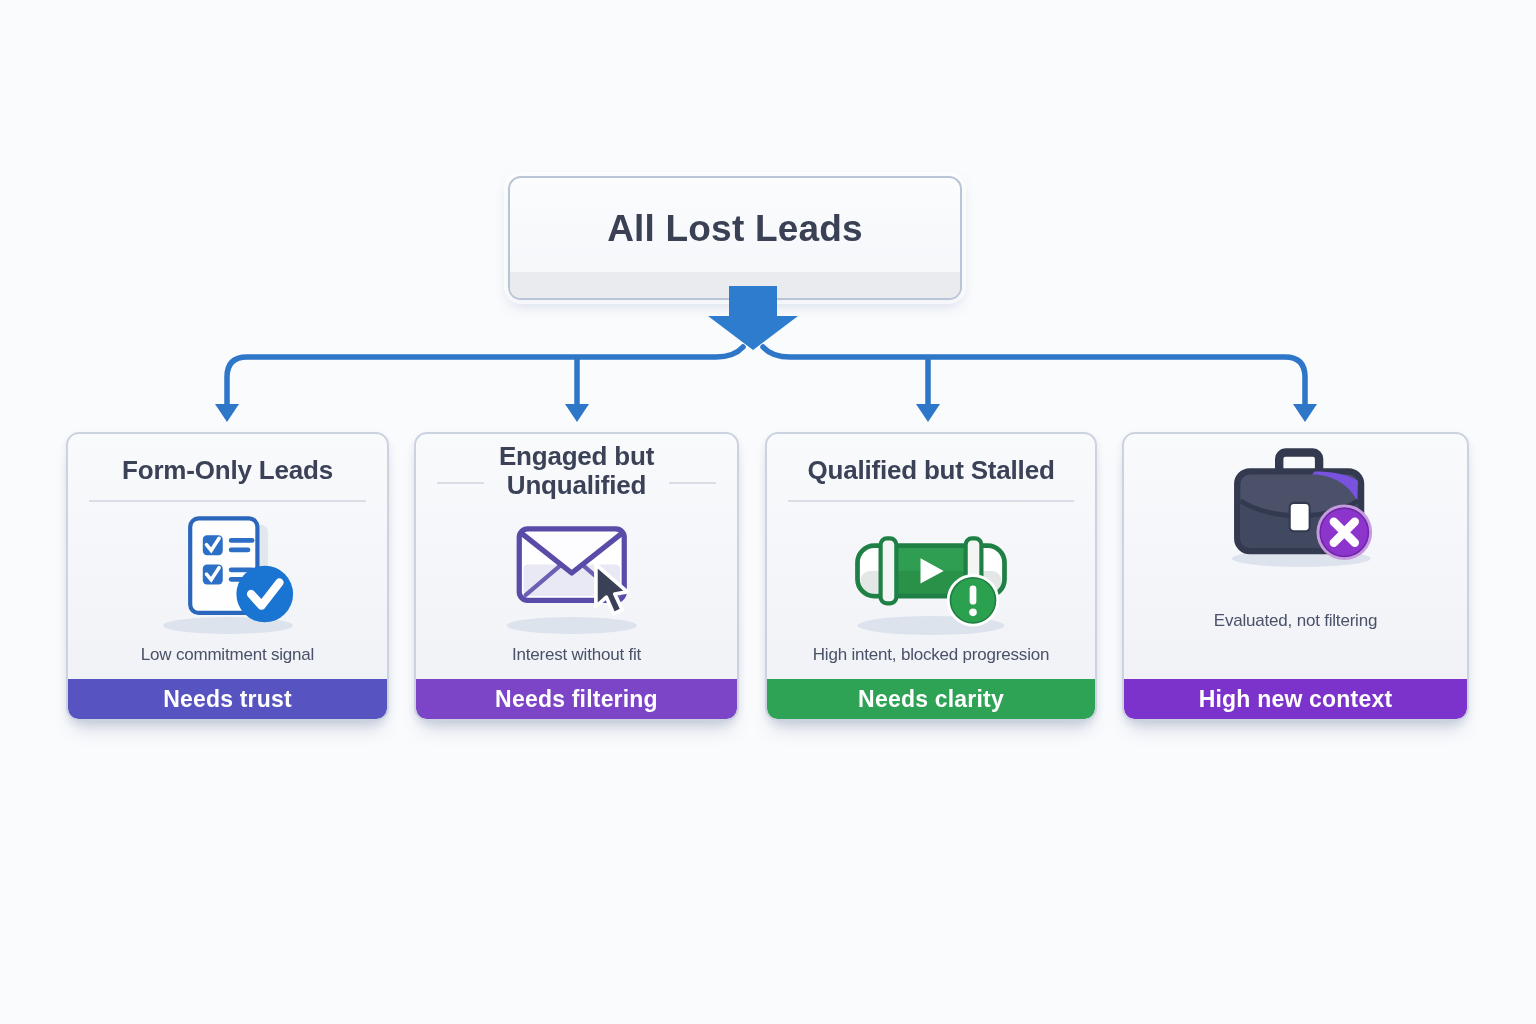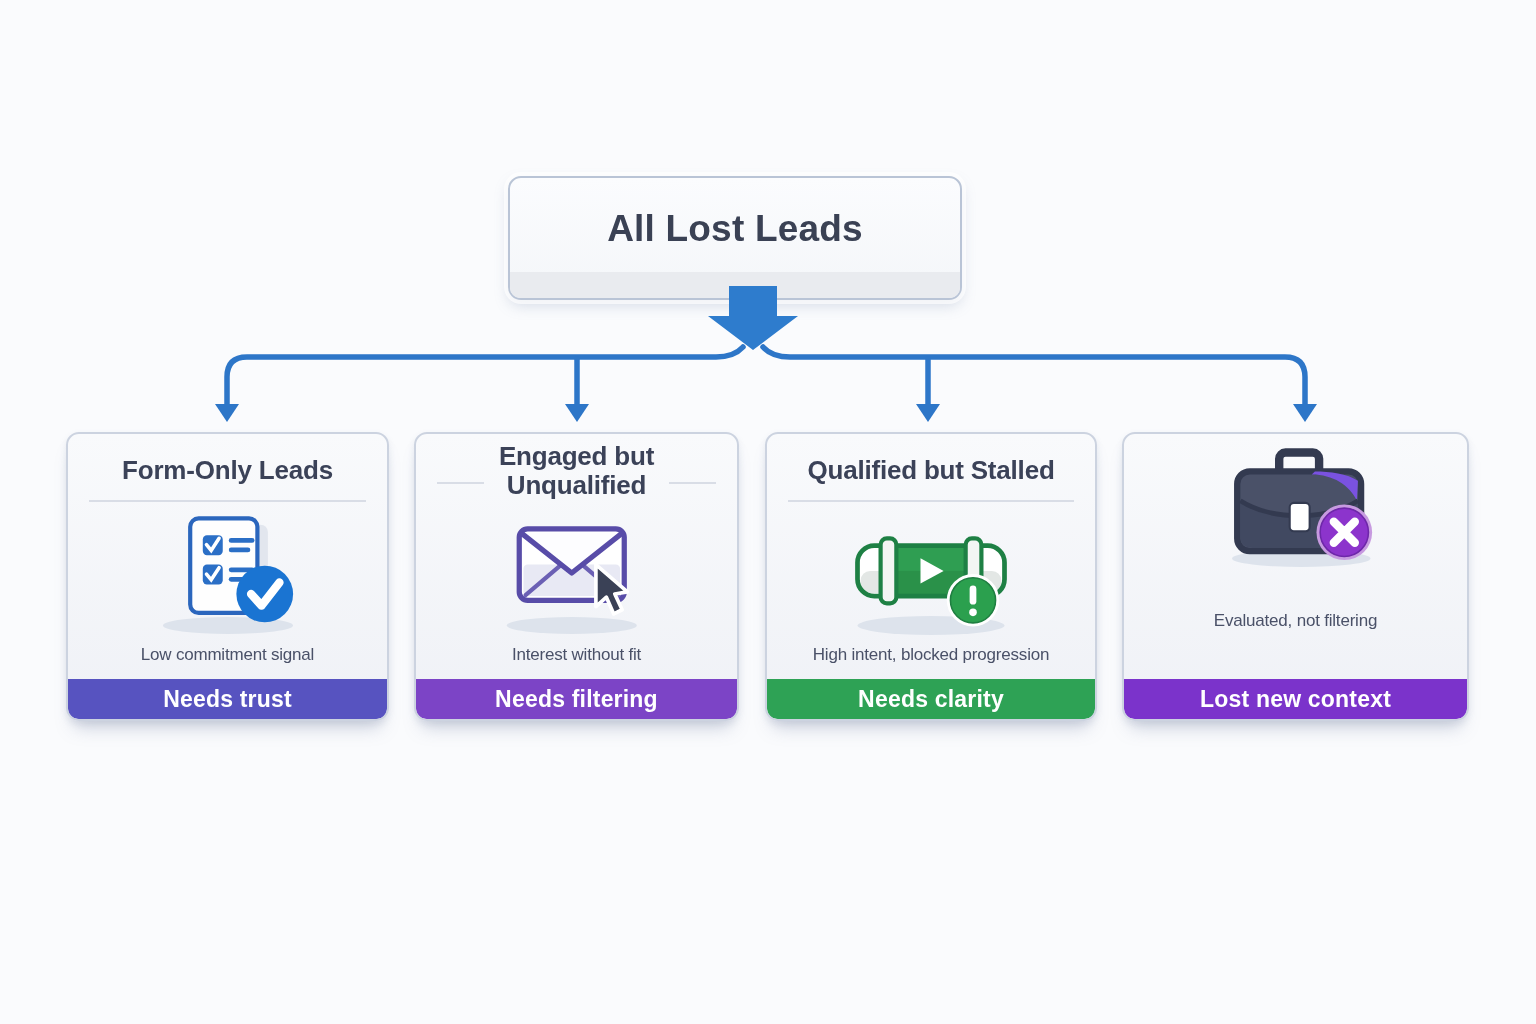--- a/index.html
+++ b/index.html
@@ -184,16 +184,16 @@
         <path d="M115,31 C135,31 151,41 158,56 L159,37 C149,30 132,28 118,28 Z" fill="#7a52e0"></path>
         <path d="M47,56 C77,75 129,75 159,56 L159,90 C159,99 151,101 143,101 L63,101 C53,101 47,99 47,90 Z" fill="#414961"></path>
         <path d="M47,56 C77,75 129,75 159,56" stroke="#333a50" stroke-width="4.5" fill="none"></path>
         <rect x="94" y="58" width="19" height="27" rx="4" fill="#ffffff" stroke="#333a50" stroke-width="2"></rect>
         <circle cx="146" cy="86" r="26.5" fill="#c79ae0"></circle>
         <circle cx="146" cy="86" r="23" fill="#8c34cc" stroke="#6e27a9" stroke-width="1.5"></circle>
         <path d="M136,76 L156,96 M156,76 L136,96" stroke="#ffffff" stroke-width="8" stroke-linecap="round"></path>
       </svg>
     </div>
     <div class="card-caption">Evaluated, not filtering</div>
-    <div class="card-footer" style="background: rgb(123, 51, 203);">Lost new context</div>
+    <div class="card-footer" style="background: rgb(123, 51, 203);">High new context</div>
   </div>
 
 </div>
 
 </body></html>

